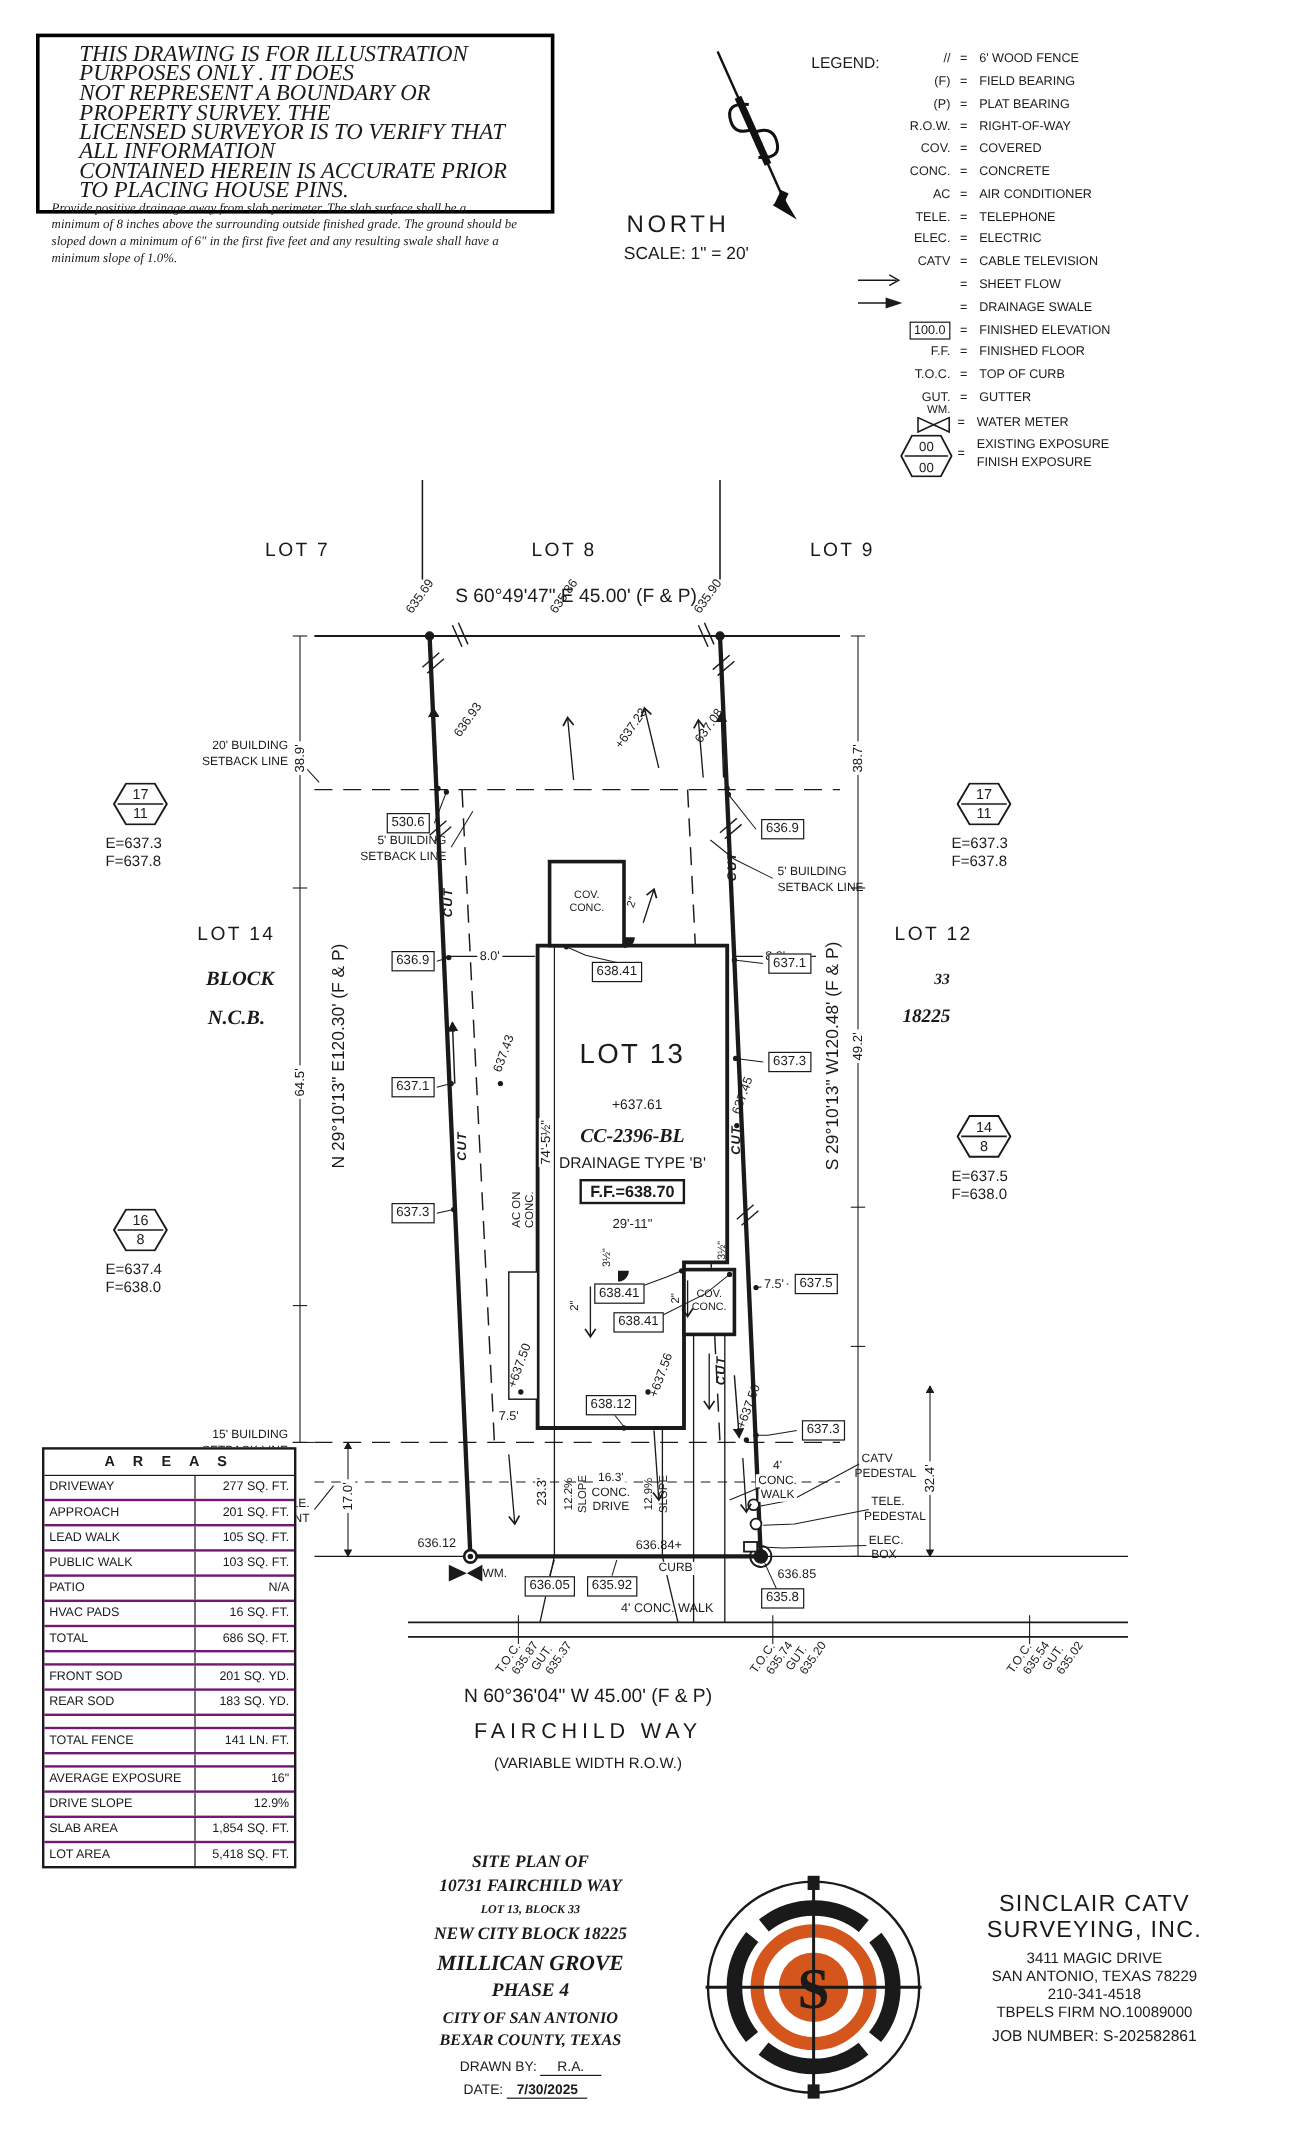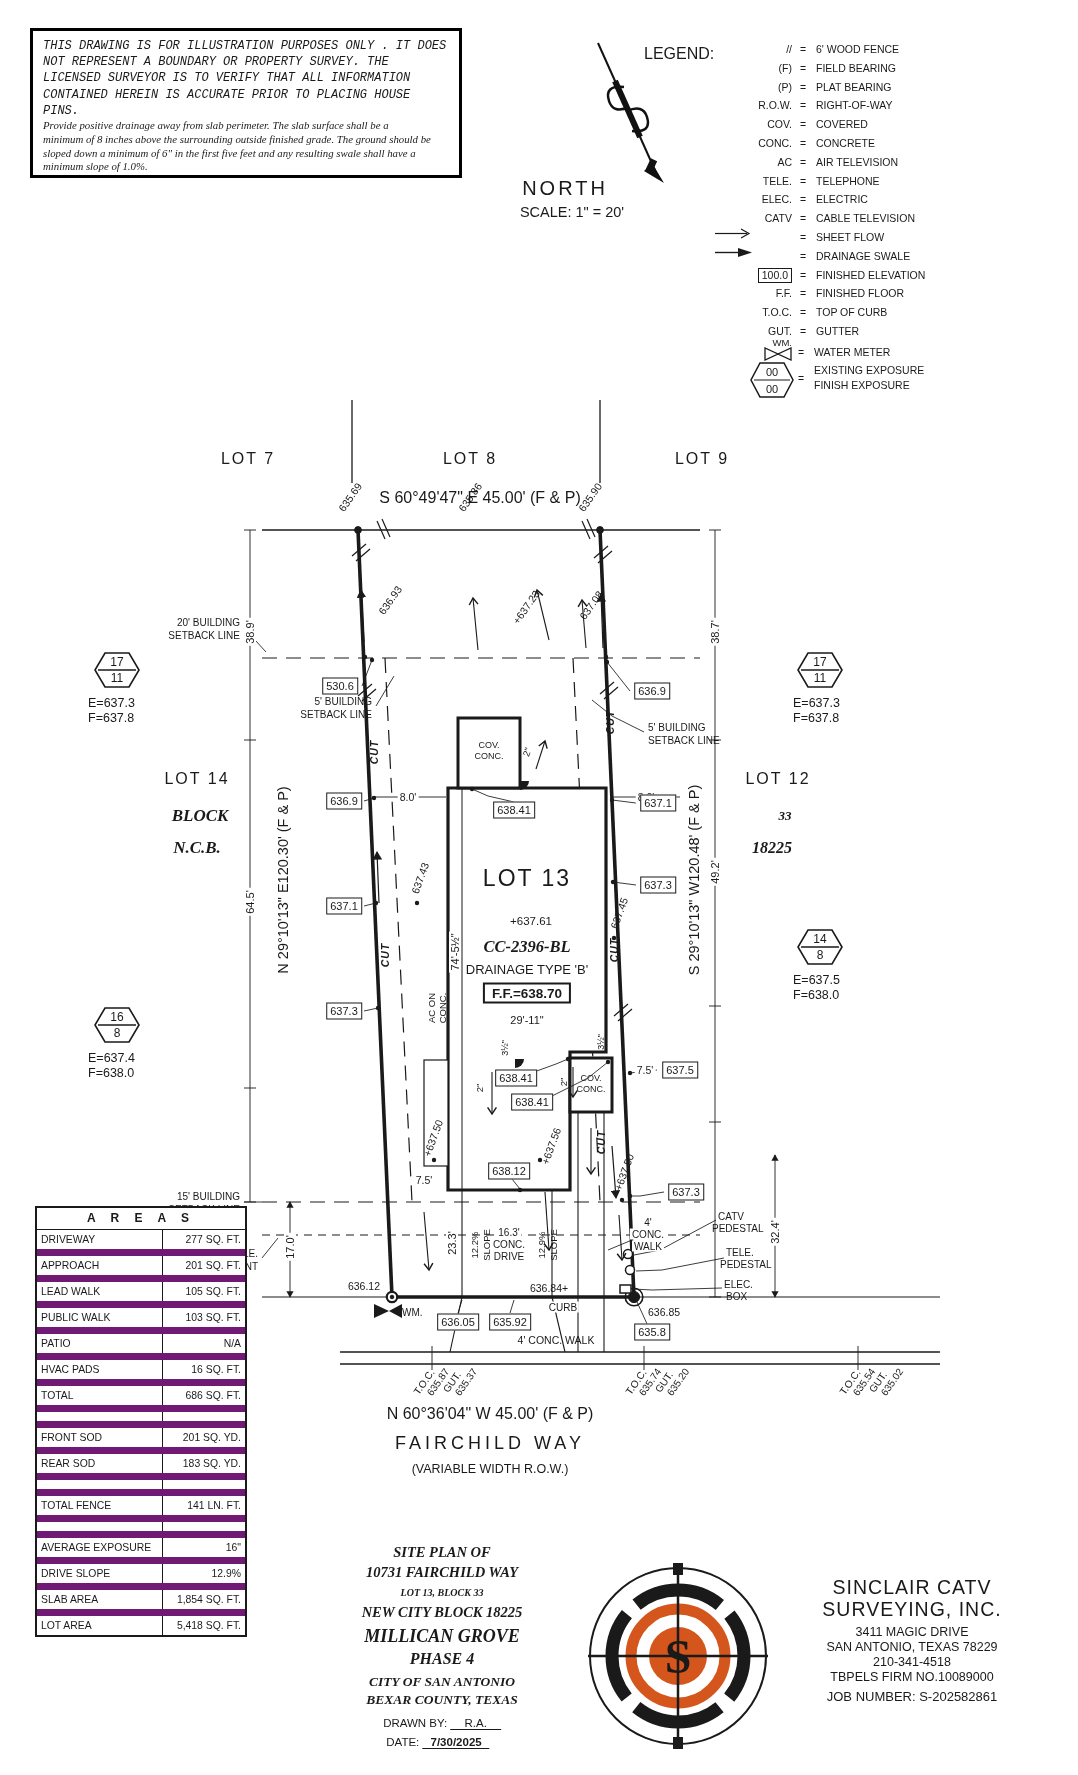--- a/index.html
+++ b/index.html
@@ -14,33 +14,33 @@
   .r70{transform:translate(-50%,-50%) rotate(-70deg);}
   .r55{transform:translate(-50%,-50%) rotate(-55deg);}
   .ebox{border:1.4px solid #1a1a1a;padding:0 3px;background:#fff;font-size:11px;line-height:15px;}
   .ffbox{border:2.6px solid #1a1a1a;padding:1px 7px;font-weight:bold;background:#fff;}
   .ser{font-family:"Liberation Serif",serif;font-style:italic;font-weight:bold;}
   .cut{font-weight:bold;font-style:italic;letter-spacing:1px;font-size:10.5px;}
   .wbg{background:#fff;padding:0 2px;}
   
   #disclaimer{position:absolute;left:30px;top:28px;width:432px;height:150px;border:3.5px solid #000;
               padding:7px 10px;box-sizing:border-box;background:#fff;}
-  .dline{font-family:Liberation Mono, monospace;font-style:italic;font-size:12px;line-height:16.2px;}
+  .dline{font-family:Liberation Serif, serif;font-style:italic;font-size:19px;line-height:16.2px;margin-left:23px;}
   .dnote{font-family:"Liberation Serif",serif;font-style:italic;font-size:10.8px;line-height:13.8px;}
   
   #legend{position:absolute;left:714px;top:40px;width:360px;height:400px;}
   .lg-row{position:absolute;left:0;width:356px;height:19px;}
   .lg-sym{position:absolute;left:0;width:78px;text-align:right;font-size:10.5px;line-height:19px;}
   .lg-boxed{border:1.2px solid #1a1a1a;padding:0 3px;line-height:13px;display:inline-block;}
   .lg-eq{position:absolute;left:86px;font-size:10.5px;line-height:19px;}
   .lg-desc{position:absolute;left:102px;font-size:10.5px;line-height:19px;}
   
   #areas{position:absolute;left:35px;top:1206px;width:212px;border:2px solid #1a1a1a;background:#fff;box-sizing:border-box;}
   .ar-head{height:21px;line-height:21px;text-align:center;font-weight:bold;font-size:12px;letter-spacing:6px;border-bottom:1.2px solid #1a1a1a;}
-  .ar-row{display:flex;height:19px;line-height:19px;font-size:10.4px;border-bottom:7px solid #701a75;}
+  .ar-row{display:flex;height:19px;line-height:19px;font-size:10.4px;border-bottom:2px solid #701a75;}
   #areas .ar-row:last-child{border-bottom:none;}
   .ar-gap{height:9px;}
   .ar-l{flex:1;padding-left:4px;border-right:1px solid #1a1a1a;overflow:hidden;}
   .ar-v{width:78px;text-align:right;padding-right:4px;}
 </style>
 </head>
 <body>
 
 <div id="page">
 
@@ -245,21 +245,21 @@
       <line x1="75" y1="46" x2="100" y2="102" stroke-width="6"></line>
       <path d="M84,52 q-20,-2 -15,14 q4,13 20,6" stroke-width="2.5"></path>
       <path d="M92,96 q20,2 15,-14 q-4,-13 -20,-6" stroke-width="2.5"></path>
       <polygon points="112,128 124,148 104,136" fill="#111" stroke="none"></polygon>
       <rect x="108" y="124" width="7" height="12" fill="#111" stroke="none" transform="rotate(25 111 130)"></rect>
     </g>
   </svg>
   <div class="lb" style="left:565px;top:188px;font-size:20px;letter-spacing:3px">NORTH</div>
   <div class="lb" style="left:572px;top:212px;font-size:14.5px">SCALE: 1" = 20'</div>
 
-  <div class="raw" style="left:644px;top:45px;font-size:16px">LEGEND:</div>
+  <div class="raw" style="left:676px;top:45px;font-size:13px">LEGEND:</div>
   <div id="legend">
       <div class="lg-row" style="top: 0px;">
         <span class="lg-sym">//</span>
         <span class="lg-eq">=</span>
         <span class="lg-desc">6' WOOD FENCE</span>
       </div>
       <div class="lg-row" style="top: 18.8px;">
         <span class="lg-sym">(F)</span>
         <span class="lg-eq">=</span>
         <span class="lg-desc">FIELD BEARING</span>
@@ -280,21 +280,21 @@
         <span class="lg-desc">COVERED</span>
       </div>
       <div class="lg-row" style="top: 94px;">
         <span class="lg-sym">CONC.</span>
         <span class="lg-eq">=</span>
         <span class="lg-desc">CONCRETE</span>
       </div>
       <div class="lg-row" style="top: 112.8px;">
         <span class="lg-sym">AC</span>
         <span class="lg-eq">=</span>
-        <span class="lg-desc">AIR TELEVISION</span>
+        <span class="lg-desc">AIR CONDITIONER</span>
       </div>
       <div class="lg-row" style="top: 131.6px;">
         <span class="lg-sym">TELE.</span>
         <span class="lg-eq">=</span>
         <span class="lg-desc">TELEPHONE</span>
       </div>
       <div class="lg-row" style="top: 150.4px;">
         <span class="lg-sym">ELEC.</span>
         <span class="lg-eq">=</span>
         <span class="lg-desc">ELECTRIC</span>

